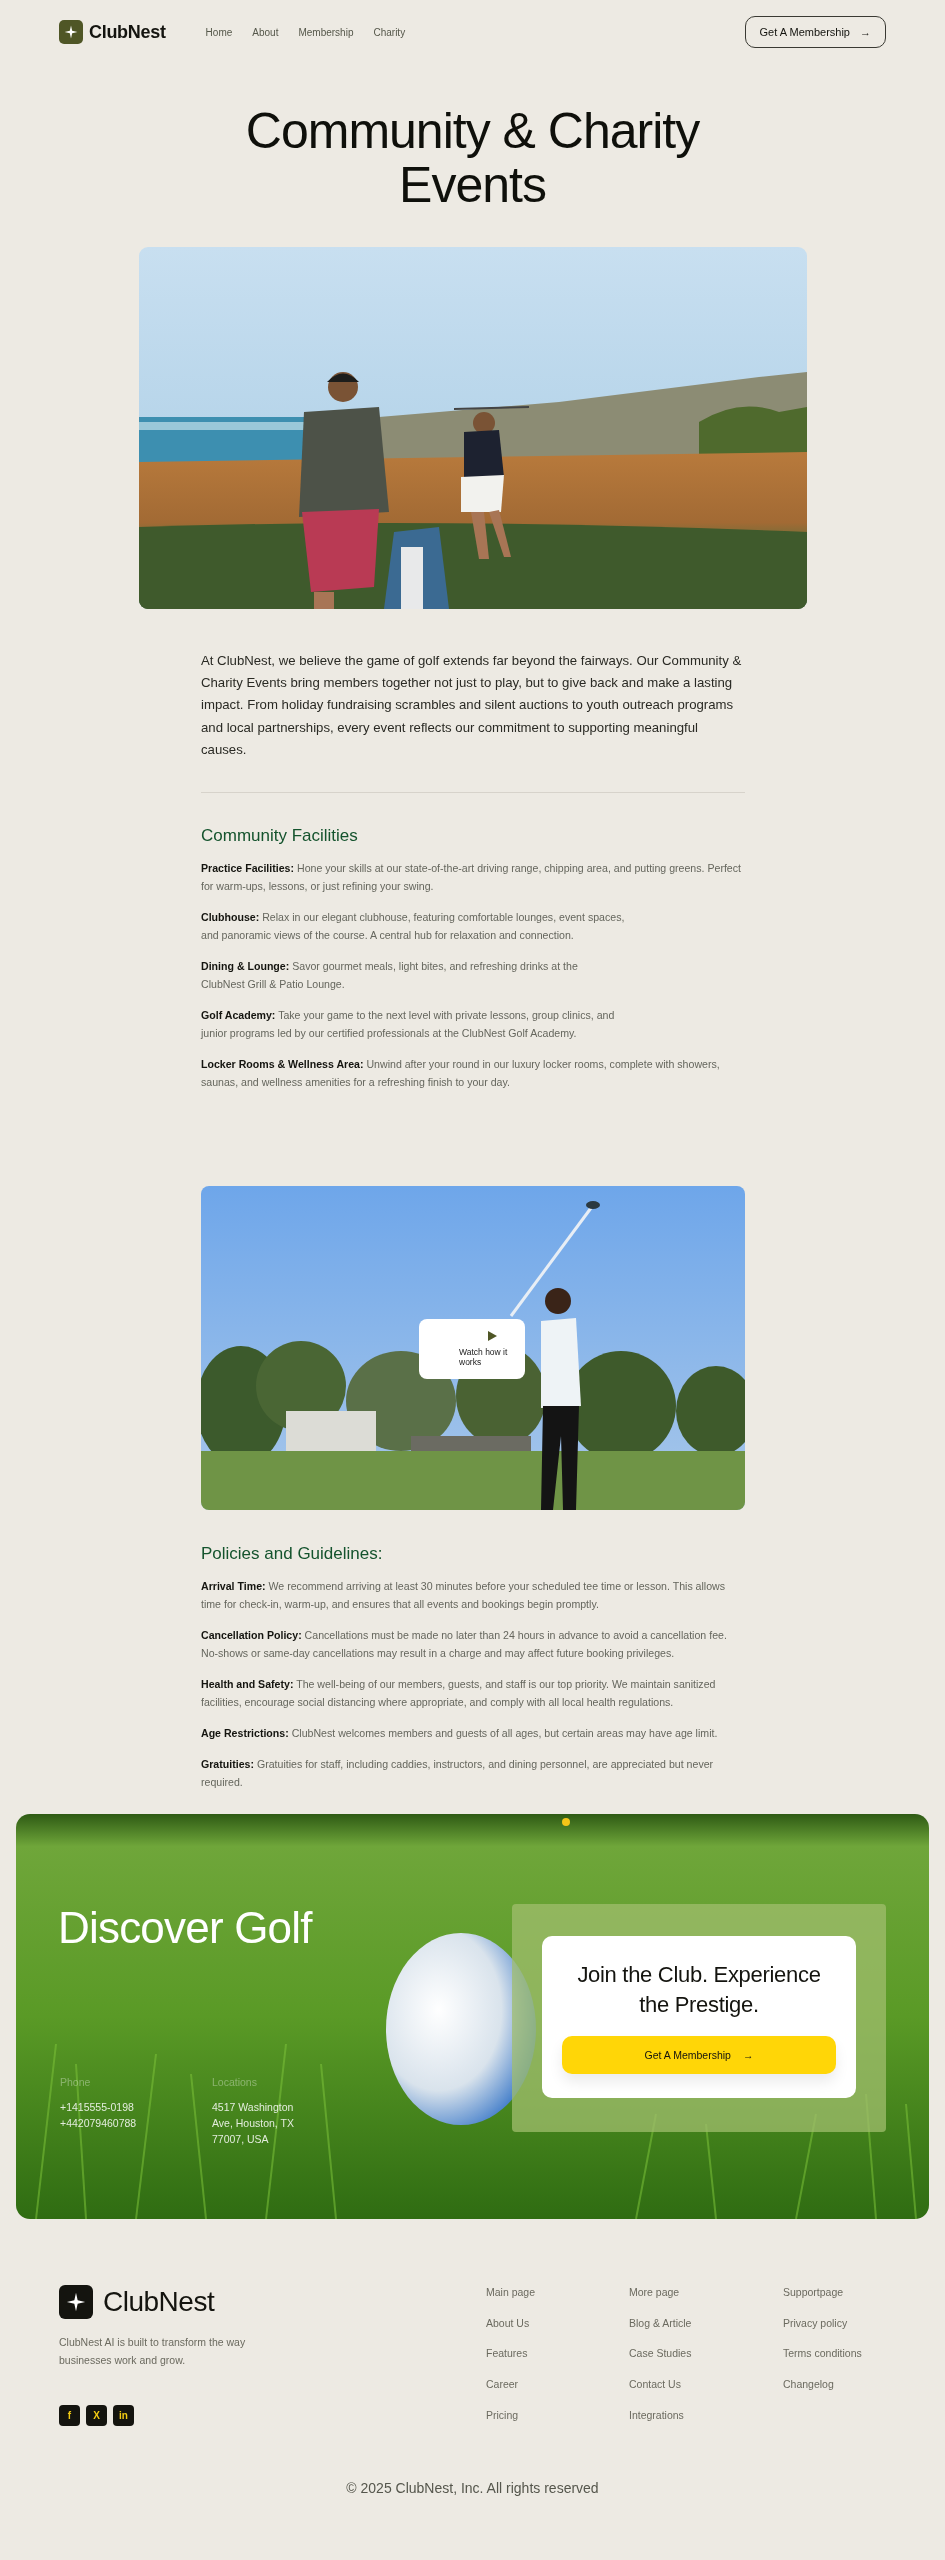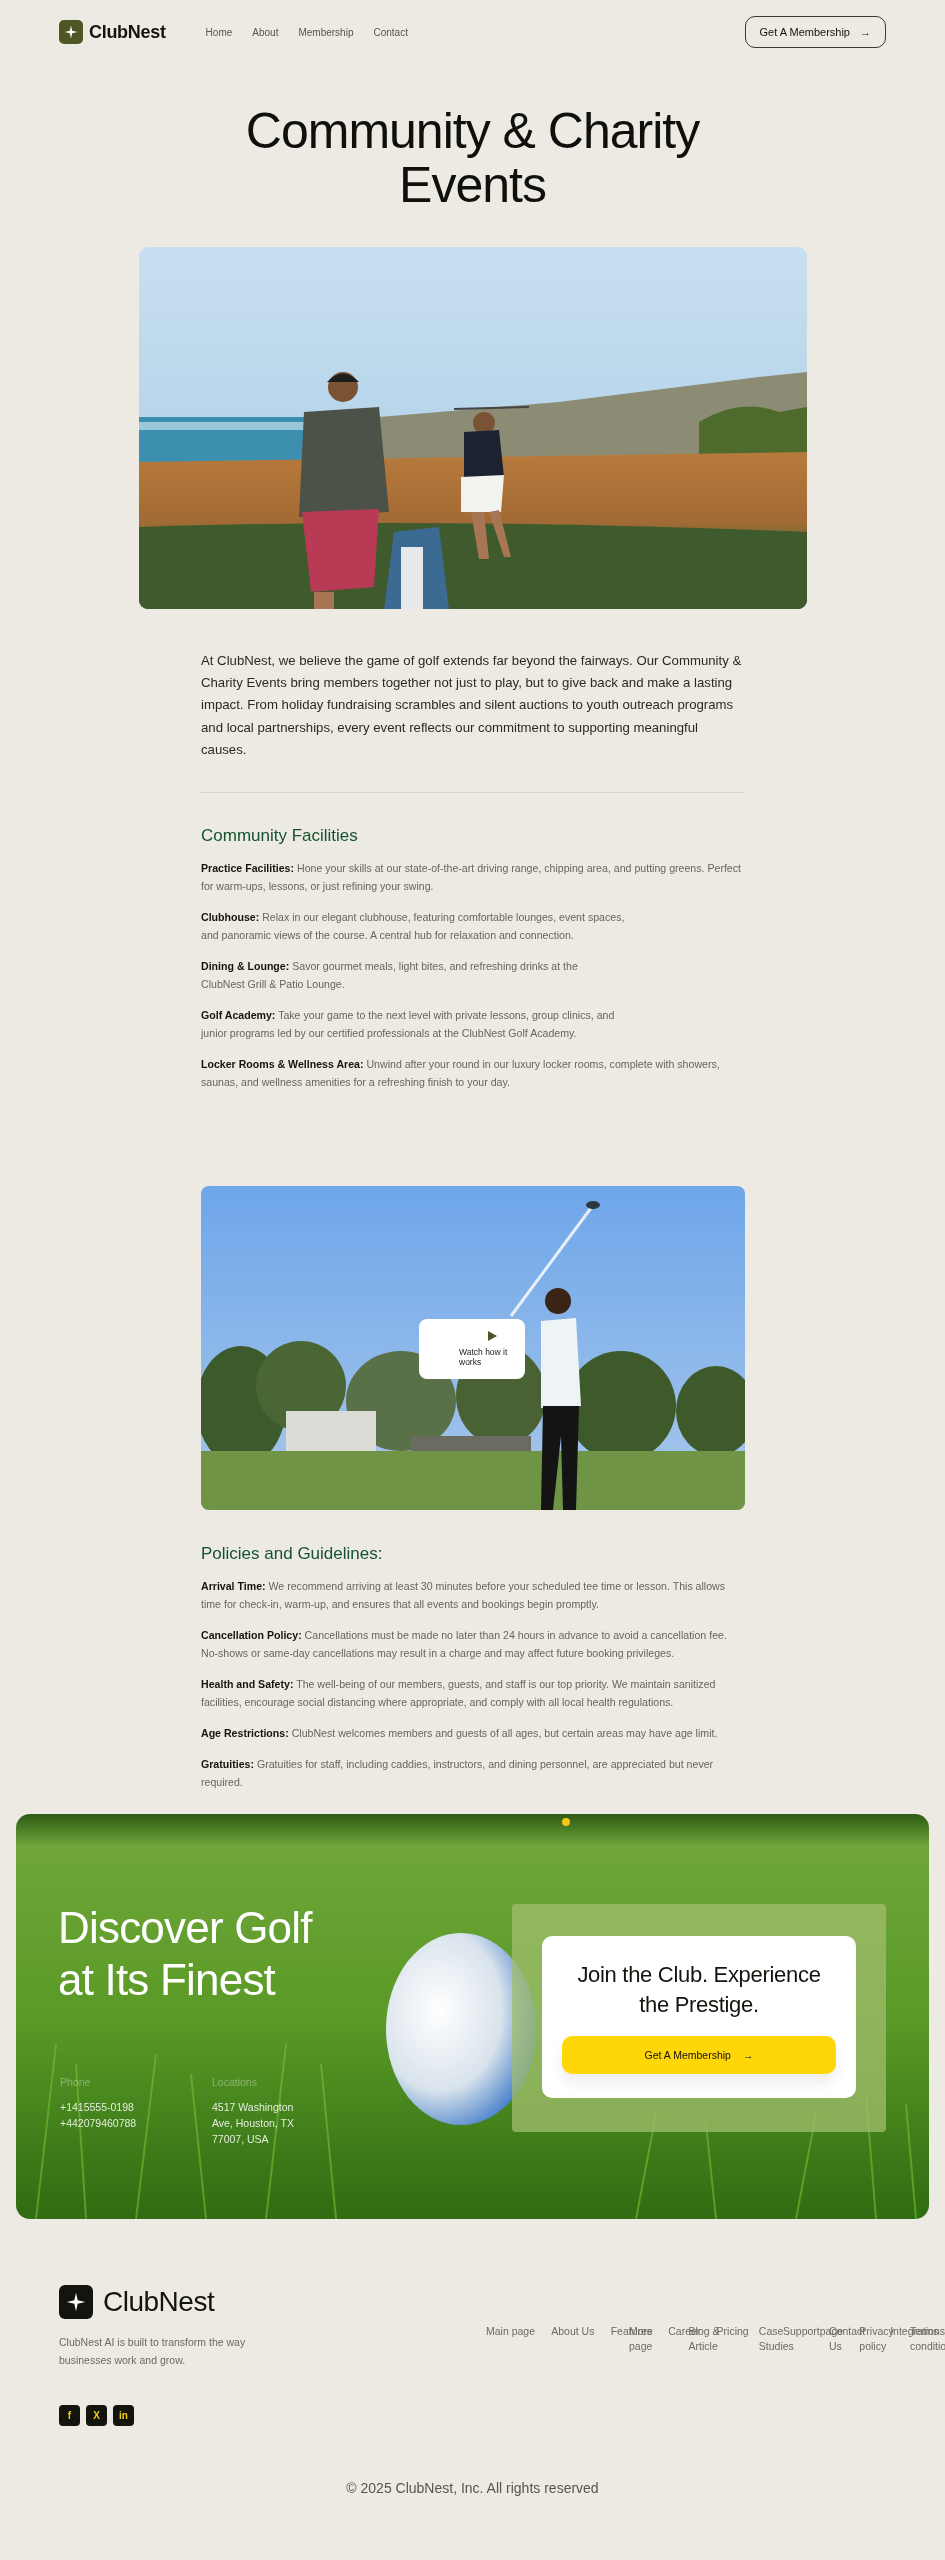--- a/index.html
+++ b/index.html
@@ -40,41 +40,41 @@
   .join-h { margin-top: 24px; font-size: 22px; line-height: 30px; font-weight: 500; color: #14140f; letter-spacing: -0.3px; }
   .join-btn { position: absolute; left: 20px; right: 20px; top: 100px; height: 38px; border-radius: 10px; background: #ffd607; border: none; display: flex; align-items: center; justify-content: center; gap: 12px; font-size: 10.5px; color: #14140f; box-shadow: 0 8px 14px rgba(0,0,0,0.08); }
 
   
   .f-logo { position: absolute; top: 2285px; left: 59px; display: flex; align-items: center; gap: 10px; }
   .f-logo-mark { width: 34px; height: 34px; border-radius: 6px; background: #14140f; display: flex; align-items: center; justify-content: center; }
   .f-logo-text { font-size: 28px; font-weight: 500; color: #14140f; letter-spacing: -0.5px; }
   .f-desc { position: absolute; top: 2334px; left: 59px; width: 200px; font-size: 10.5px; line-height: 17.5px; color: #6b6a5f; }
   .socials { position: absolute; top: 2405px; left: 59px; display: flex; gap: 6px; }
   .social { width: 21px; height: 21px; border-radius: 4px; background: #14140f; color: #f2cb14; font-size: 10px; font-weight: 700; display: flex; align-items: center; justify-content: center; }
-  .f-col { position: absolute; top: 2285px; display: flex; flex-direction: row; gap: 16.2px; margin-top: 39px; }
+  .f-col { position: absolute; top: 2285px; display: flex; flex-direction: column; gap: 16.2px; }
   .f-col a { font-size: 10.5px; color: #6b6a5f; text-decoration: none; line-height: 14.5px; }
   .copyright { position: absolute; top: 2480px; left: 0; width: 945px; text-align: center; font-size: 14px; color: #55564c; }
 </style>
 </head>
 <body>
 
 <header class="nav">
   <div class="logo">
     <div class="logo-mark">
       <svg width="14" height="14" viewBox="0 0 24 24">
           <path d="M12 1 L14 10 L23 12 L14 14 L12 23 L10 14 L1 12 L10 10 Z" fill="#fff"></path>
         </svg>
     </div>
     <span class="logo-text">ClubNest</span>
   </div>
   <nav class="nav-links">
     <a>Home</a>
     <a>About</a>
     <a>Membership</a>
-    <a>Contact</a>
+    <a>Charity</a>
   </nav>
   <button class="nav-cta">
     <span>Get A Membership</span>
     <span>→</span>
   </button>
 </header>
 
 <h1 class="title">
   <span>Community &amp; Charity</span><br>
   <span>Events</span>
@@ -199,21 +199,20 @@
       <line x1="860" y1="405" x2="850" y2="280"></line>
         <line x1="900" y1="405" x2="890" y2="290"></line>
     </g>
     <ellipse cx="445" cy="215" rx="75" ry="96" fill="url(#ball)"></ellipse>
     <circle cx="550" cy="8" r="4" fill="#f5c518"></circle>
     <circle cx="603" cy="145" r="3" fill="#f5c518"></circle>
   </svg>
 
   <h2 class="banner-h">
     <span>Discover Golf</span><br>
-    <span>at Its Finest</span>
   </h2>
 
   <div class="contact-col" style="left:44px">
     <span class="lbl">Phone</span>
     <div>+1415555-0198</div>
     <div>+442079460788</div>
   </div>
   <div class="contact-col" style="left:196px">
     <span class="lbl">Locations</span>
     <div>4517 Washington</div>

